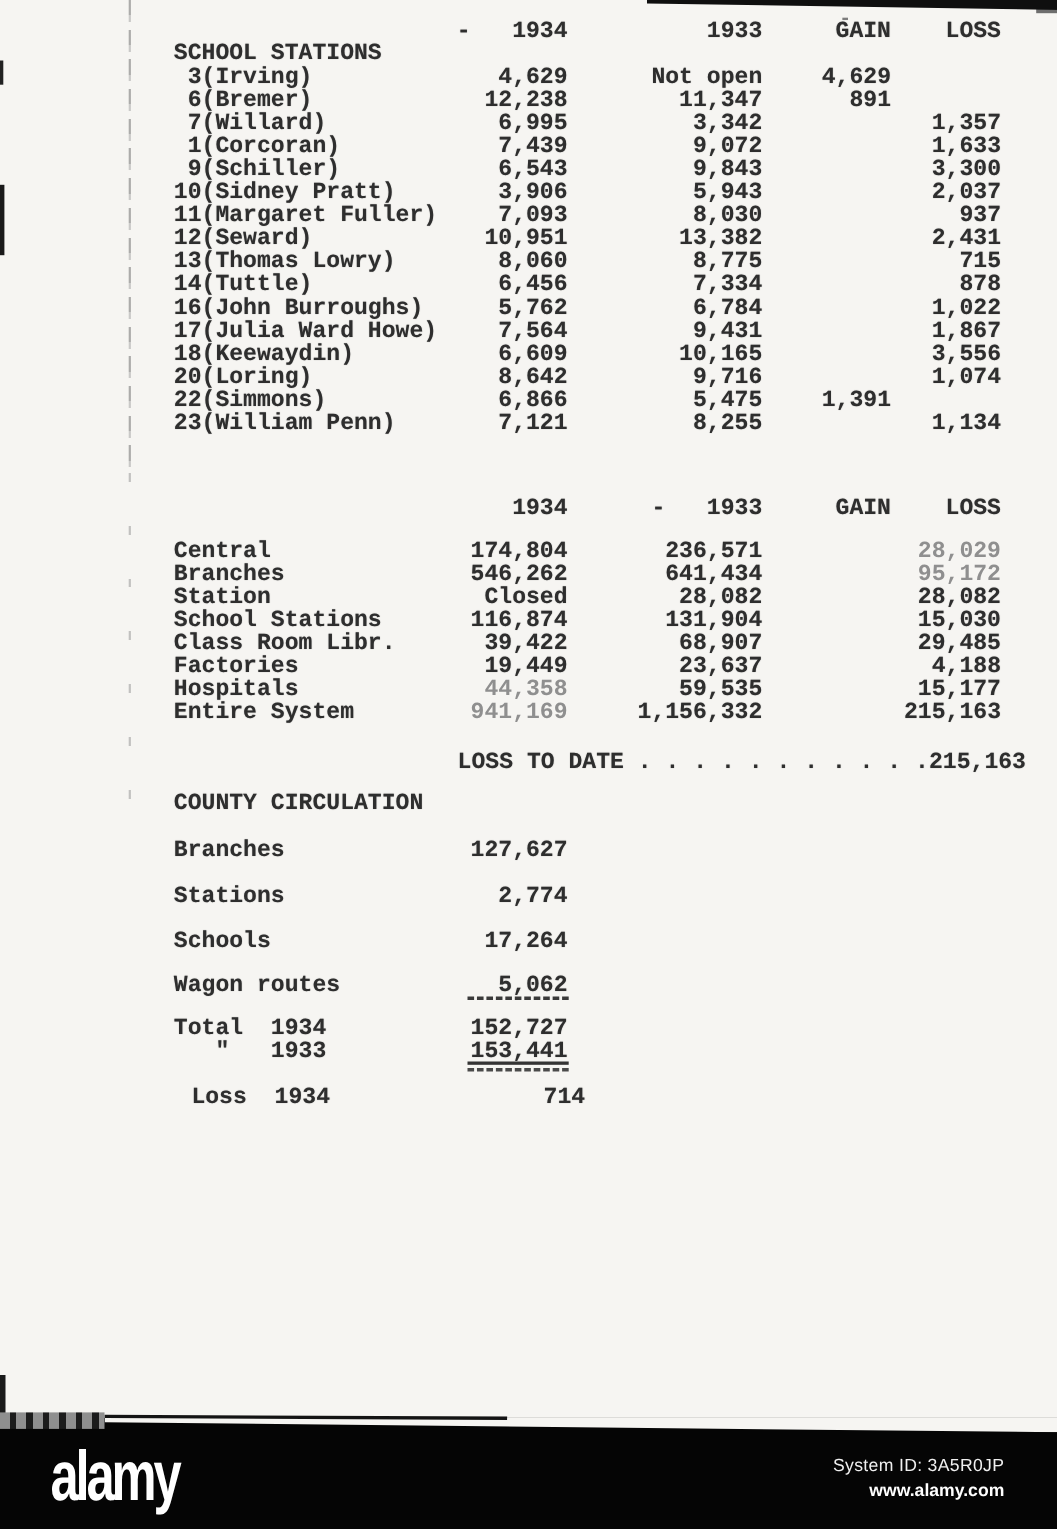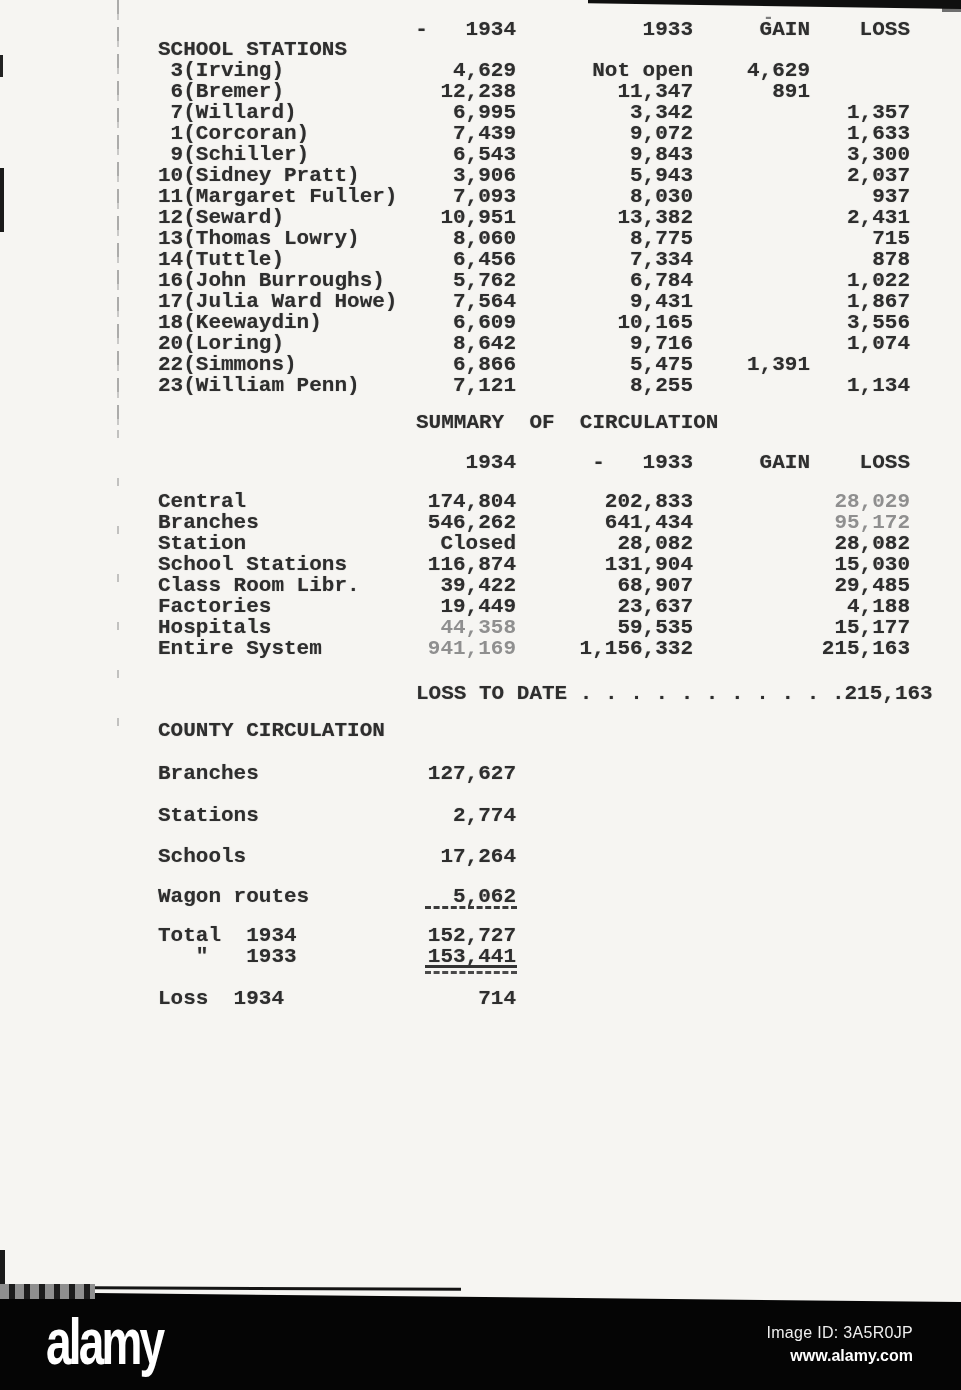--- a/index.html
+++ b/index.html
@@ -30,21 +30,21 @@
   .summary-header{left:158px; top:452px; width:752px;}
   .summary-rows  {left:158px; top:491px; width:752px;}
 
   .ltd{left:416px; top:683px; width:502px; display:flex; justify-content:space-between;}
 
   .county-title{left:158px; top:720px;}
   .county-row{left:158px; width:358px; display:flex;}
   .county-row .c-label{width:250px;}
   .county-row .c-val{width:108px; text-align:right;}
   .cr0{top:763px;} .cr1{top:805px;} .cr2{top:846px;} .cr3{top:886px;}
-  .cr4{top:925px;} .cr5{top:946px;} .cr6{top:988px;}
+  .cr4{top:925px;} .cr5{top:946px;} .cr6{top:988px;margin-left:16px;}
 
   .wagon-underline{left:425px; top:906px; width:92px; height:0; border-top:3px dashed #3a3a3a;}
   .total-underline-solid{left:425px; top:965px; width:92px; height:3px; background:#343434;}
   .total-underline-dash{left:425px; top:971px; width:92px; height:0; border-top:3px dashed #4a4a4a;}
 
   
   .fold-top{left:117px; top:0; width:2px; height:430px; opacity:.55;
     background:repeating-linear-gradient(180deg,#6f6f6f 0 14px,#a5a5a5 14px 20px,transparent 20px 27px);}
   .fold-bottom{left:117px; top:430px; width:2px; height:310px; opacity:.5;
     background:repeating-linear-gradient(180deg,#8d8d8d 0 8px,transparent 8px 48px);}
@@ -201,33 +201,32 @@
       </div>
       <div class="row">
         <span class="c-label">23(William Penn)</span>
         <span class="c-1934">7,121</span>
         <span class="c-1933">8,255</span>
         <span class="c-gain"></span>
         <span class="c-loss">1,134</span>
       </div>
   </div>
 
-  <div class="abs summary-title">SUMMARY  OF  CIRCULATION</div>
   <div class="abs summary-header row">
     <span class="c-label"></span>
     <span class="c-1934">1934</span>
     <span class="c-1933">-   1933</span>
     <span class="c-gain">GAIN</span>
     <span class="c-loss">LOSS</span>
   </div>
   <div class="abs summary-rows">
     <div class="row">
         <span class="c-label">Central</span>
         <span class="c-1934">174,804</span>
-        <span class="c-1933">202,833</span>
+        <span class="c-1933">236,571</span>
         <span class="c-gain"></span>
         <span class="c-loss dim">28,029</span>
       </div>
       <div class="row">
         <span class="c-label">Branches</span>
         <span class="c-1934">546,262</span>
         <span class="c-1933">641,434</span>
         <span class="c-gain"></span>
         <span class="c-loss dim">95,172</span>
       </div>
@@ -312,16 +311,16 @@
   <div class="abs county-row cr6">
     <span class="c-label">Loss  1934</span>
     <span class="c-val">714</span>
   </div>
 
   <div class="abs footer-bar"></div>
   <div class="abs paper-wedge"></div>
   <div class="abs page-edge-line"></div>
   <div class="abs barcode"></div>
   <div class="abs brand">alamy</div>
-  <div class="abs image-id">Image ID: 3A5R0JP</div>
+  <div class="abs image-id">System ID: 3A5R0JP</div>
   <div class="abs website">www.alamy.com</div>
 
 </div>
 
 </body></html>

